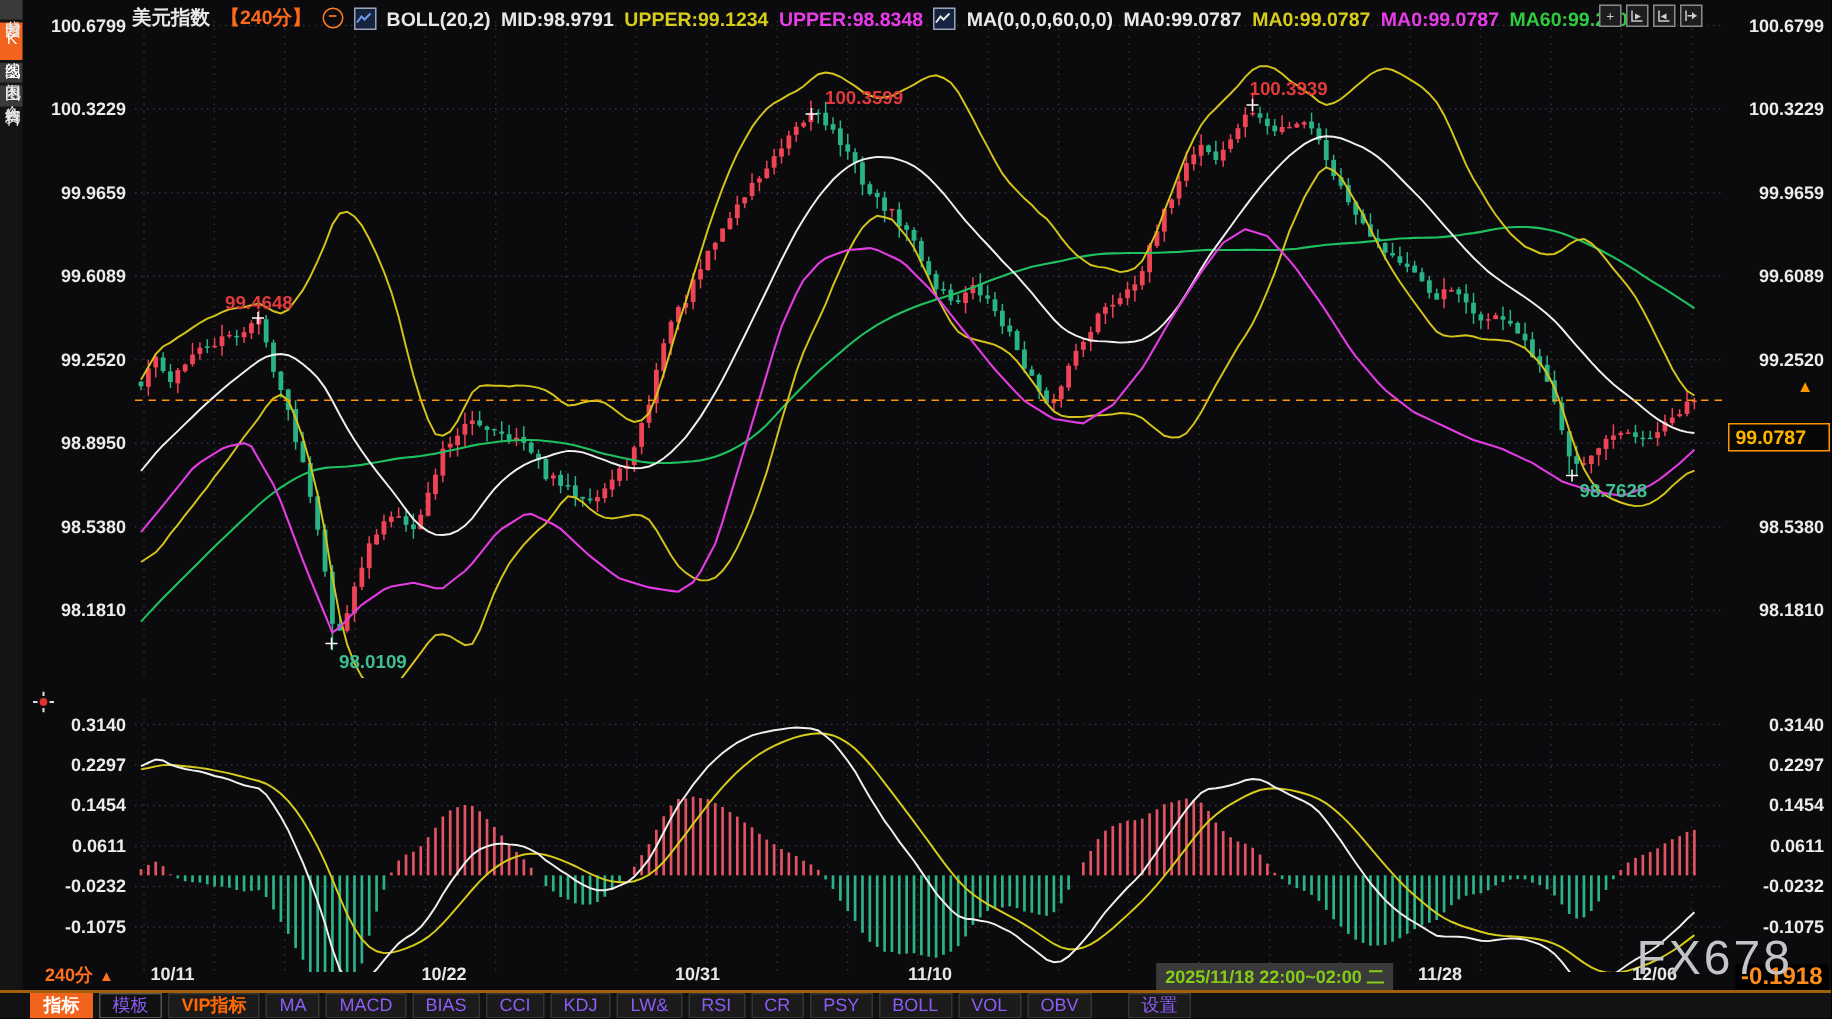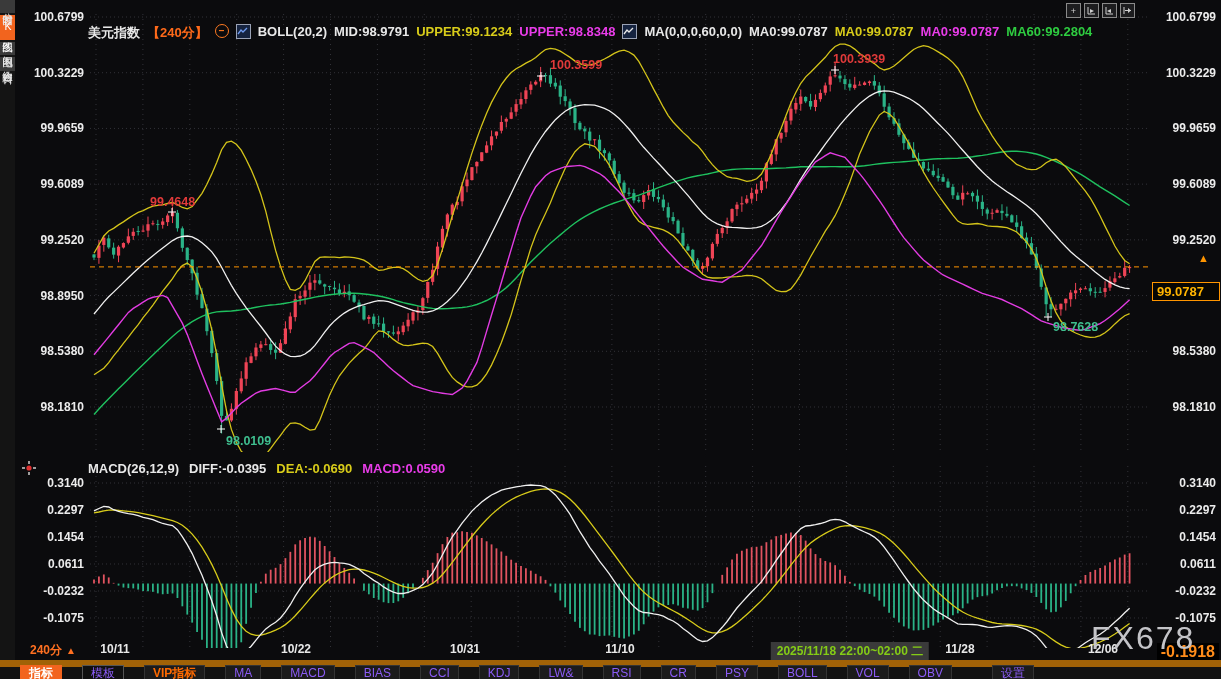--- a/index.html
+++ b/index.html
@@ -7,21 +7,21 @@
        font-family:"Liberation Sans","DejaVu Sans",sans-serif;-webkit-font-smoothing:antialiased;}
   #chart-svg{position:absolute;left:0;top:0;z-index:1;}
   
   #sidebar{position:absolute;left:0;top:0;width:15px;height:679px;background:#141414;z-index:6;}
   .side-item{width:15px;margin:0 0 2px 0;background:#3a3a3a;color:#e8e8e8;font-size:10.5px;
              writing-mode:vertical-rl;text-orientation:upright;text-align:center;
              letter-spacing:1px;padding:5px 0;box-sizing:border-box;cursor:pointer;line-height:15px;}
   .side-item.active{background:#f2641e;color:#fff;}
   
   #header{position:absolute;left:88px;top:3px;z-index:6;font-size:13px;font-weight:600;
-          color:#e8e8e8;white-space:nowrap;display:flex;align-items:flex-start;gap:7px;margin-top:21px;}
+          color:#e8e8e8;white-space:nowrap;display:flex;align-items:center;gap:7px;}
   .hd-orange{color:#ff6a1a;} .hd-yellow{color:#d8cc1a;} .hd-magenta{color:#e93ce9;} .hd-green{color:#2ecc40;}
   .circle-minus{display:inline-flex;align-items:center;justify-content:center;width:12px;height:12px;
           border:1px solid #ff7a21;border-radius:50%;color:#ff7a21;font-size:10px;line-height:10px;cursor:pointer;}
   .mini-chart-icon{display:inline-block;width:13px;height:13px;background:#15233f;border:1px solid #9aa2b5;cursor:pointer;}
   #macd-header{position:absolute;left:88px;top:461px;z-index:6;font-size:13px;font-weight:600;color:#e8e8e8;
           white-space:nowrap;display:flex;gap:10px;}
   #macd-pane-icon{position:absolute;left:22px;top:461px;z-index:6;cursor:pointer;}
   
   #top-icons{position:absolute;right:86px;top:3px;z-index:6;display:flex;gap:3px;}
   .t-icon{width:13px;height:13px;border:1px solid #8a8a8a;background:#1d1d1f;color:#cfcfcf;
@@ -34,21 +34,21 @@
   
   #xaxis{position:absolute;left:0;top:642px;width:1221px;height:17px;z-index:6;font-size:12px;font-weight:700;color:#e8e8e8;}
   .xlab{position:absolute;transform:translateX(-50%);white-space:nowrap;}
   .xlab.hl{background:#3a3a3a;color:#84cc16;padding:1px 6px;font-weight:600;}
   #x-period{position:absolute;left:30px;top:0;color:#ff7021;font-weight:700;}
   #x-period .tri{color:#ff7021;font-size:10px;margin-left:4px;}
   #corner-val{position:absolute;right:2px;top:643px;background:#000;color:#ff8c1a;font-size:16px;
           font-weight:700;padding:0 4px;z-index:6;}
   
   #toolbar{position:absolute;left:0;top:660px;width:1221px;height:19px;background:#121212;
-          border-top:7px solid #a16207;z-index:8;display:flex;align-items:center;gap:20px;padding-left:20px;box-sizing:border-box;}
+          border-top:2px solid #a16207;z-index:8;display:flex;align-items:center;gap:4px;padding-left:20px;box-sizing:border-box;}
   .tb-item{font-size:12px;color:#8b5cf6;background:#1b1b1b;border:1px solid #343434;padding:0 8px;
           height:15px;line-height:15px;cursor:pointer;white-space:nowrap;}
   .tb-item.active{background:#f2641e;border-color:#f2641e;color:#fff;font-weight:700;}
   .tb-item.plain{background:#101010;border-color:#555;}
   .tb-item.vip{color:#ff6a00;font-weight:700;}
   .tb-item.last{margin-left:20px;}
   
   #watermark{position:absolute;left:1091px;top:620px;z-index:7;color:#c4c4c8;font-size:32px;
           font-weight:500;letter-spacing:2px;pointer-events:none;}
 </style>
@@ -879,26 +879,20 @@
     </span>
   </div>
 
   <svg id="macd-pane-icon" width="14" height="14">
     <line x1="7" y1="0" x2="7" y2="3" stroke="#ddd" stroke-width="1.4"></line>
     <line x1="7" y1="11" x2="7" y2="14" stroke="#ddd" stroke-width="1.4"></line>
     <line x1="0" y1="7" x2="3" y2="7" stroke="#ddd" stroke-width="1.4"></line>
     <line x1="11" y1="7" x2="14" y2="7" stroke="#ddd" stroke-width="1.4"></line>
     <circle cx="7" cy="7" r="2.6" fill="#e03131"></circle>
   </svg>
-  <div id="macd-header">
-    <span>MACD(26,12,9)</span>
-    <span>DIFF:-0.0395</span>
-    <span class="hd-yellow">DEA:-0.0690</span>
-    <span class="hd-magenta">MACD:0.0590</span>
-  </div>
 
   <div id="price-arrow">▲</div>
   <div id="price-box">99.0787</div>
 
   <div id="xaxis">
     <span id="x-period"><span>240分</span><span class="tri">▲</span></span>
   <span class="xlab" style="left: 115px; top: 0px;">10/11</span>
       <span class="xlab" style="left: 296px; top: 0px;">10/22</span>
       <span class="xlab" style="left: 465px; top: 0px;">10/31</span>
       <span class="xlab" style="left: 620px; top: 0px;">11/10</span>

